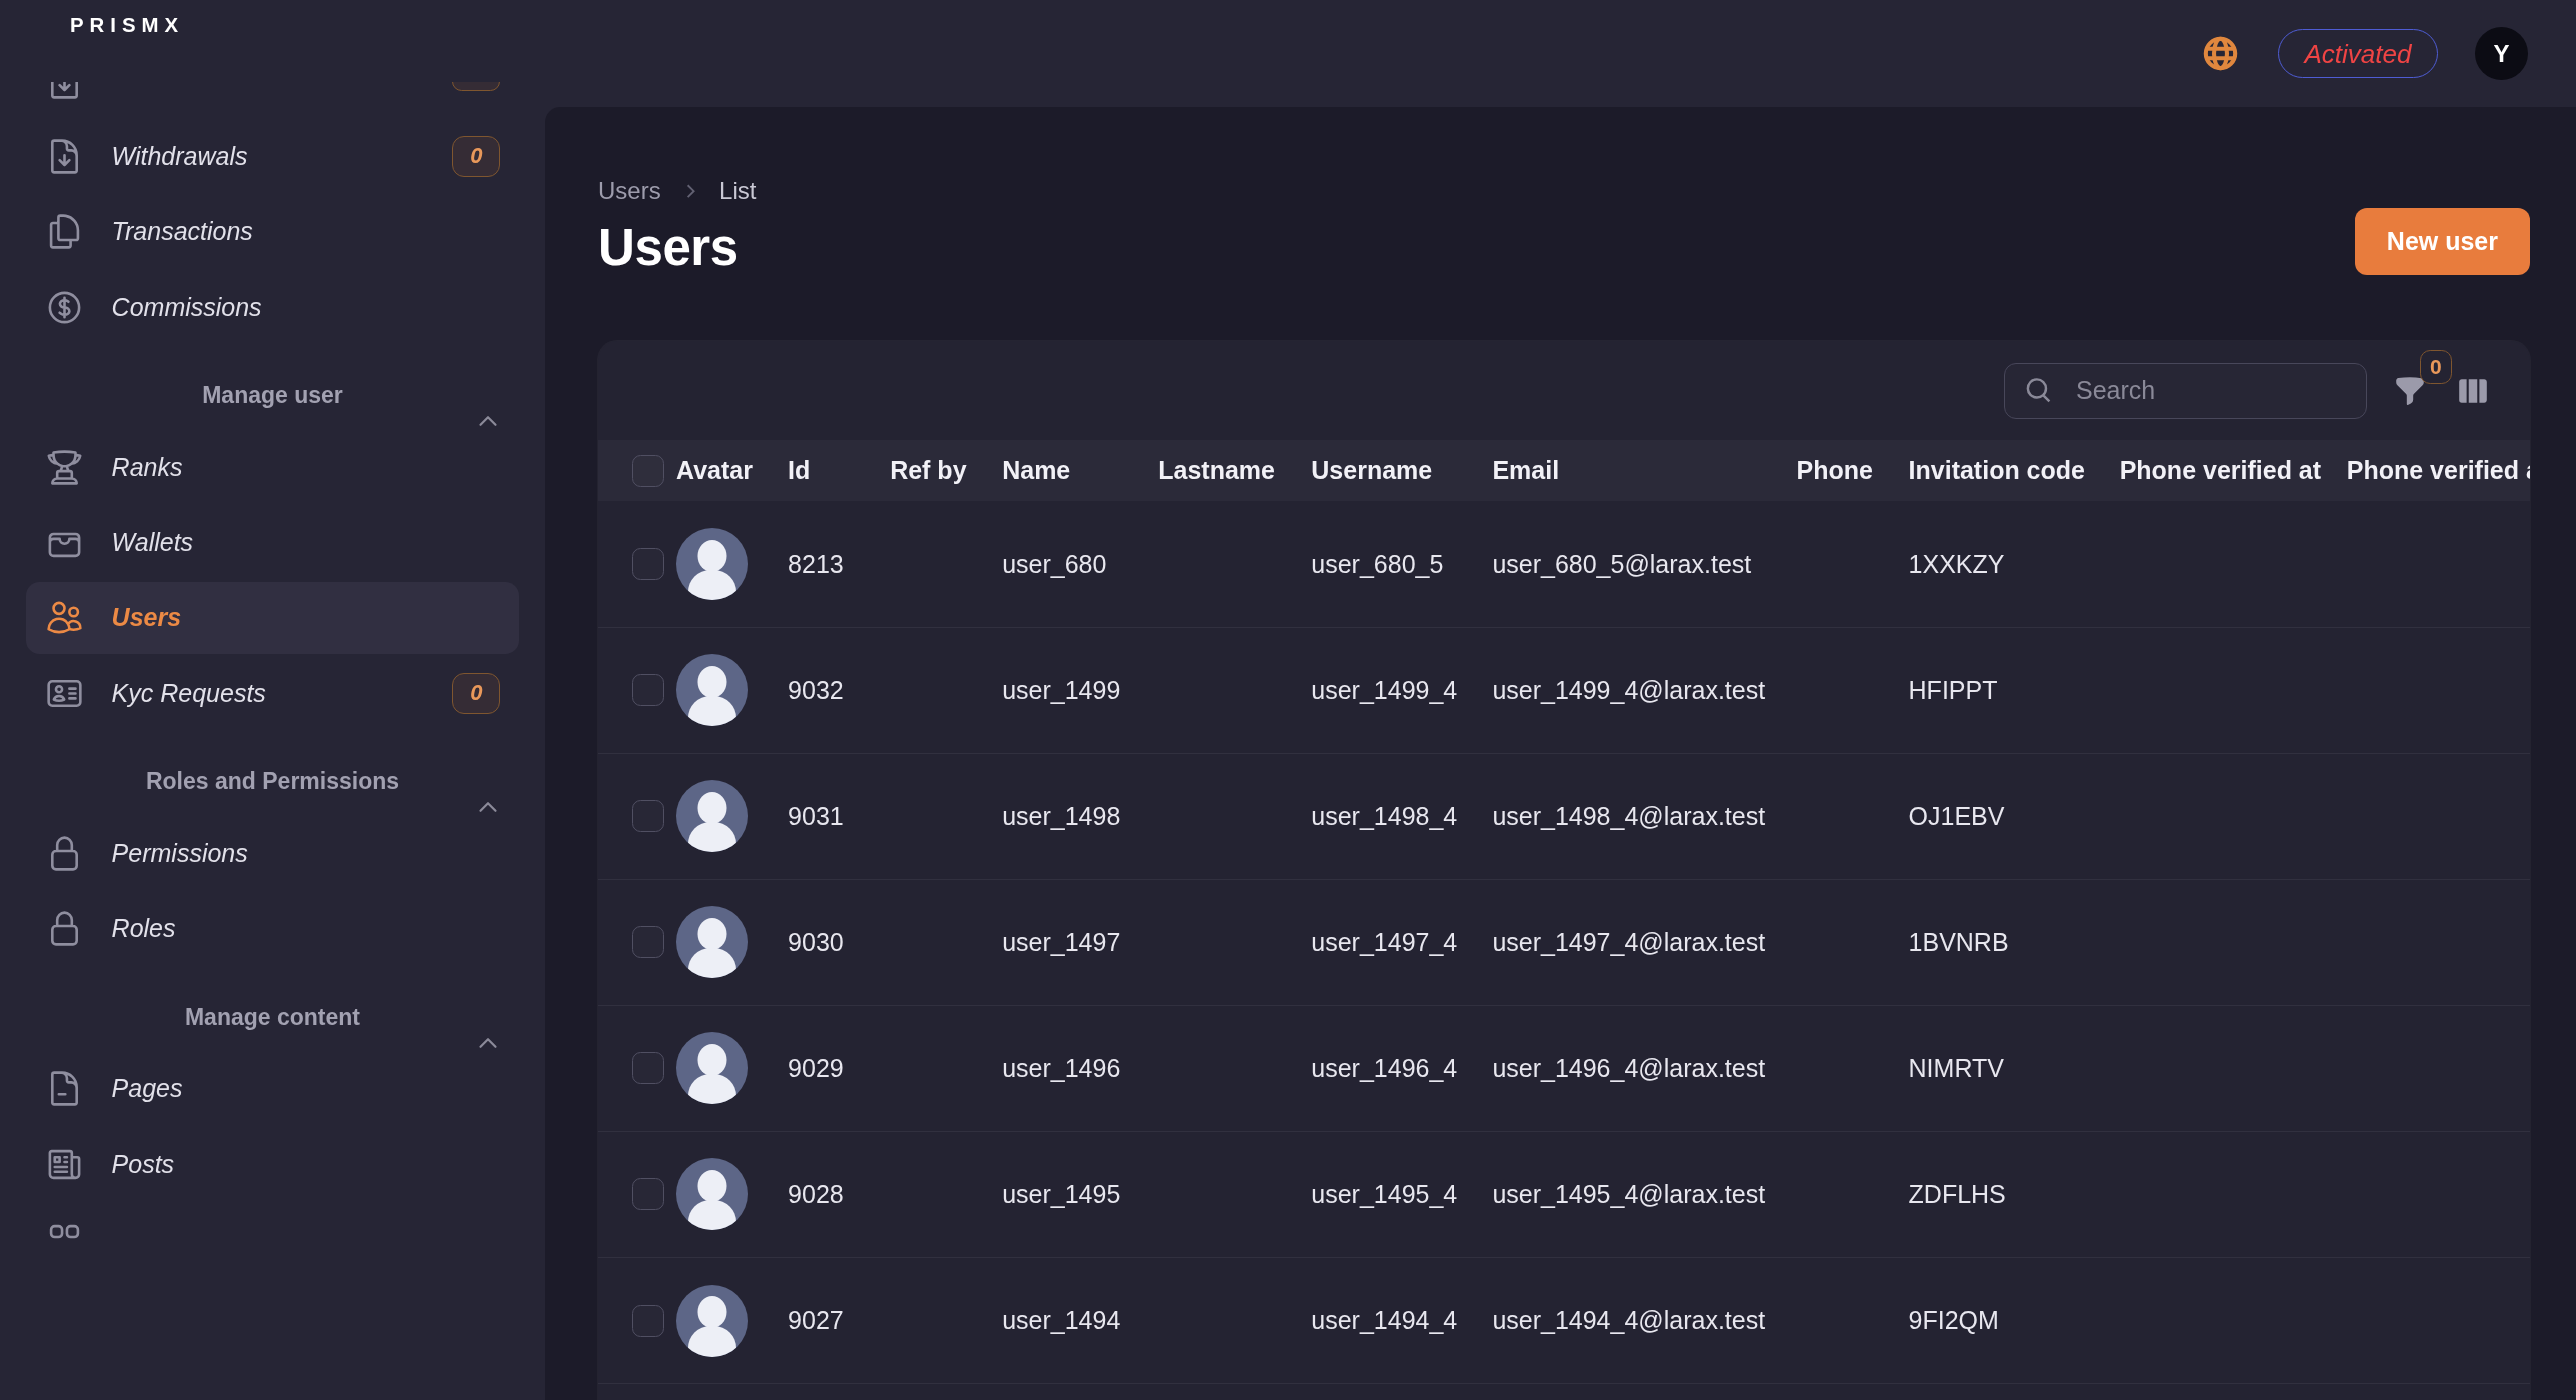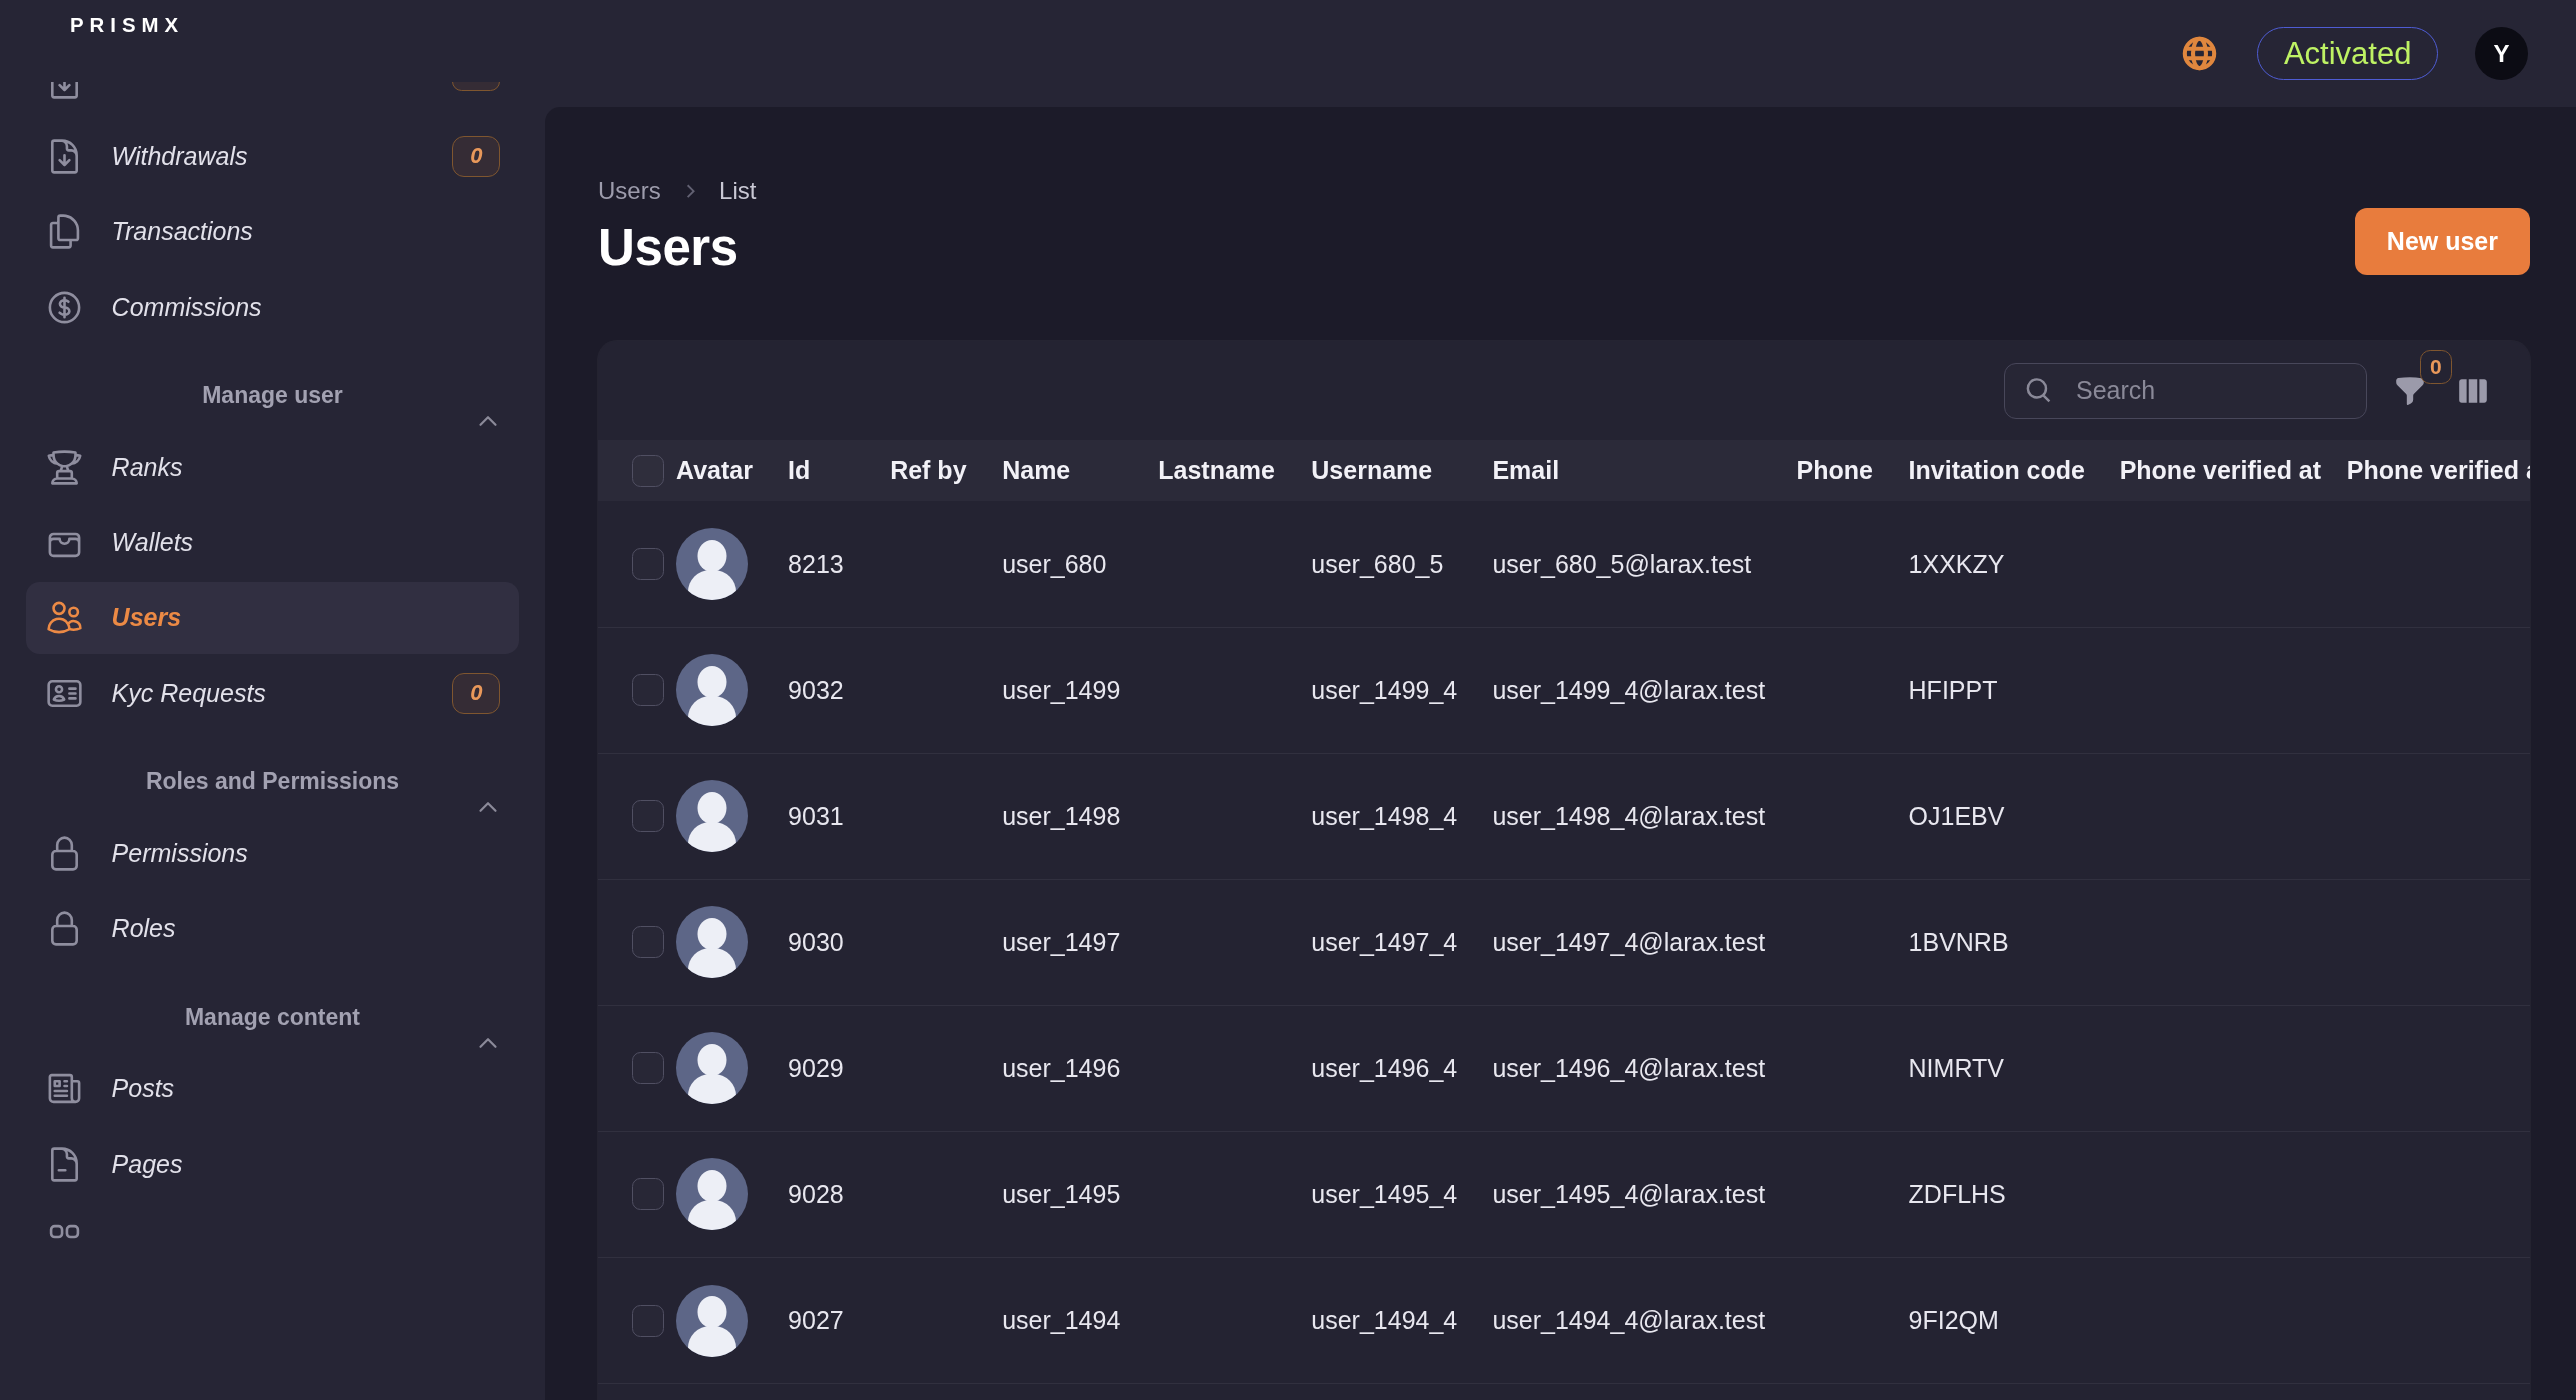--- a/index.html
+++ b/index.html
@@ -10,22 +10,22 @@
     color:#e8e7ef;
   }
   #app{position:relative;width:2576px;height:1400px;overflow:hidden;}
 
   
   .topbar{position:absolute;top:0;left:0;right:0;height:107px;background:#262535;z-index:3;}
   .topbar-right{position:absolute;right:48px;top:0;height:107px;display:flex;align-items:center;gap:37px;}
   .globe-btn{width:41px;height:41px;display:flex;align-items:center;justify-content:center;cursor:pointer;}
   .status-pill{
     border:1.7px solid #4e5cd3;border-radius:851px;
-    padding:10.2px 25.6px;font-size:31px;color:#bef264;
-    background:transparent;line-height:1;
+    padding:10.2px 25.6px;font-size:26px;color:#ef4444;
+    background:transparent;line-height:1;font-style:italic;
   }
   .user-avatar{
     width:53px;height:53px;border-radius:50%;background:#0c0c14;
     display:flex;align-items:center;justify-content:center;
     color:#fff;font-size:24px;font-weight:700;
   }
 
   
   .sidebar{position:absolute;top:0;left:0;width:545px;height:1400px;background:#262535;z-index:4;display:flex;flex-direction:column;}
   .logo-block{height:82px;flex:0 0 auto;padding-left:46px;padding-top:12px;box-sizing:border-box;background:#262535;z-index:2;}
@@ -272,32 +272,32 @@
           <span class="nav-group-label">Manage content</span>
           <span class="nav-group-chevron">
             <svg viewBox="0 0 24 24" fill="none" stroke="currentColor" stroke-width="2.2" stroke-linecap="round" stroke-linejoin="round">
               <path d="m4.5 15.75 7.5-7.5 7.5 7.5"></path>
             </svg>
           </span>
         </div>
         <div class="nav-item">
           <span class="nav-icon">
             <svg viewBox="0 0 24 24" fill="none" stroke="currentColor" stroke-width="1.6" stroke-linecap="round" stroke-linejoin="round">
+              <path d="M19.5 14.25v-2.625a3.375 3.375 0 0 0-3.375-3.375h-1.5A1.125 1.125 0 0 1 13.5 7.125v-1.5a3.375 3.375 0 0 0-3.375-3.375H8.25m2.25 0H5.625c-.621 0-1.125.504-1.125 1.125v17.25c0 .621.504 1.125 1.125 1.125h12.75c.621 0 1.125-.504 1.125-1.125V11.25a9 9 0 0 0-9-9ZM8.5 15.5h4"></path>
+            </svg>
+          </span>
+          <span class="nav-label">Pages</span>
+        </div>
+        <div class="nav-item">
+          <span class="nav-icon">
+            <svg viewBox="0 0 24 24" fill="none" stroke="currentColor" stroke-width="1.6" stroke-linecap="round" stroke-linejoin="round">
               <path d="M12 7.5h1.5m-1.5 3h1.5m-7.5 3h7.5m-7.5 3h7.5m3-9h3.375c.621 0 1.125.504 1.125 1.125V18a2.25 2.25 0 0 1-2.25 2.25M16.5 7.5V18a2.25 2.25 0 0 0 2.25 2.25M16.5 7.5V4.875c0-.621-.504-1.125-1.125-1.125H4.125C3.504 3.75 3 4.254 3 4.875V18a2.25 2.25 0 0 0 2.25 2.25h13.5M6 7.5h3v3H6v-3Z"></path>
             </svg>
           </span>
           <span class="nav-label">Posts</span>
-        </div>
-        <div class="nav-item">
-          <span class="nav-icon">
-            <svg viewBox="0 0 24 24" fill="none" stroke="currentColor" stroke-width="1.6" stroke-linecap="round" stroke-linejoin="round">
-              <path d="M19.5 14.25v-2.625a3.375 3.375 0 0 0-3.375-3.375h-1.5A1.125 1.125 0 0 1 13.5 7.125v-1.5a3.375 3.375 0 0 0-3.375-3.375H8.25m2.25 0H5.625c-.621 0-1.125.504-1.125 1.125v17.25c0 .621.504 1.125 1.125 1.125h12.75c.621 0 1.125-.504 1.125-1.125V11.25a9 9 0 0 0-9-9ZM8.5 15.5h4"></path>
-            </svg>
-          </span>
-          <span class="nav-label">Pages</span>
         </div>
         <div class="nav-item">
           <span class="nav-icon">
             <svg viewBox="0 0 24 24" fill="none" stroke="currentColor" stroke-width="1.6" stroke-linecap="round" stroke-linejoin="round">
               <path d="M3.75 6A2.25 2.25 0 0 1 6 3.75h2.25A2.25 2.25 0 0 1 10.5 6v2.25a2.25 2.25 0 0 1-2.25 2.25H6a2.25 2.25 0 0 1-2.25-2.25V6Zm9.75 0a2.25 2.25 0 0 1 2.25-2.25H18A2.25 2.25 0 0 1 20.25 6v2.25A2.25 2.25 0 0 1 18 10.5h-2.25a2.25 2.25 0 0 1-2.25-2.25V6Z"></path>
             </svg>
           </span>
           <span class="nav-label"></span>
         </div>
       </nav>

